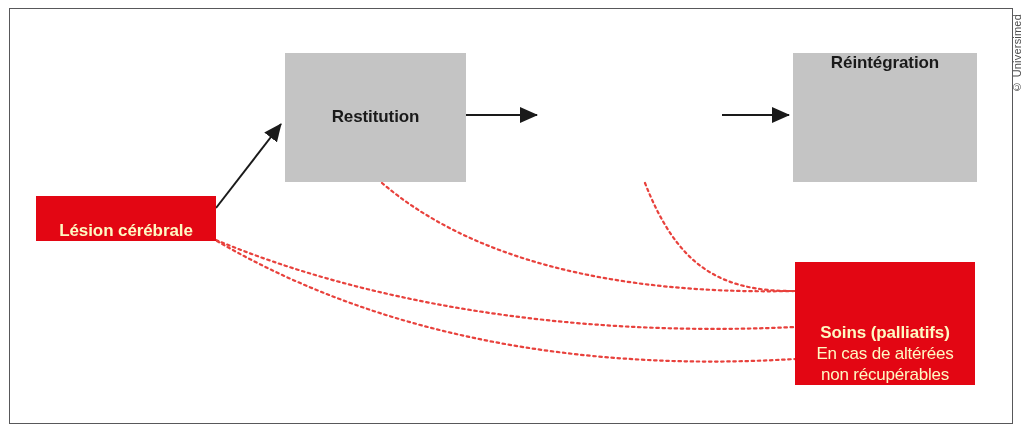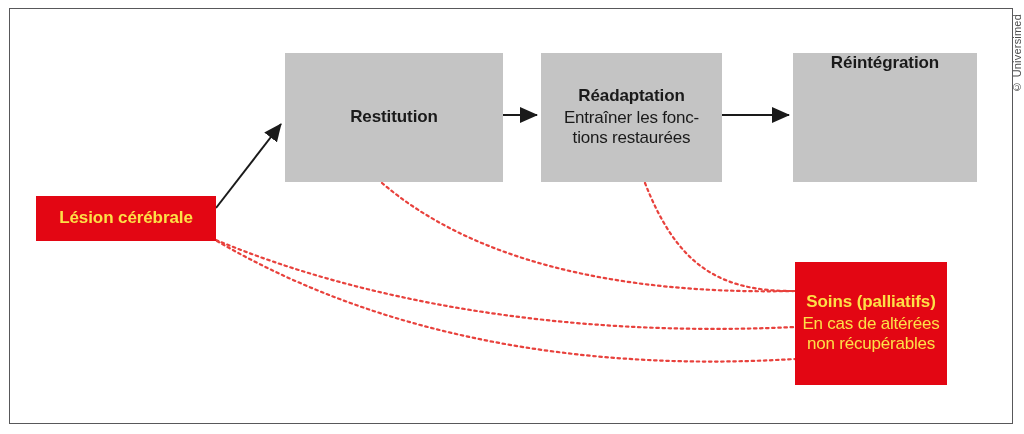--- a/index.html
+++ b/index.html
@@ -45,37 +45,38 @@
     justify-content: center;
     text-align: center;
     line-height: 1.2;
   }
   .node-gray {
     background: #c4c4c4;
     color: #1a1a1a;
   }
   .node-red {
     background: #e30613;
-    color: #fde047;
+    color: #fef9c3;
+    justify-content: flex-end;
   }
   .node-title {
     font-weight: bold;
     font-size: 17px;
     letter-spacing: -0.1px;
     margin-bottom: 1px;
   }
   .node-body {
     font-size: 17px;
     letter-spacing: -0.2px;
     white-space: pre-line;
   }
   #box-restitution {
     left: 285px;
     top: 53px;
-    width: 218px;
+    width: 181px;
     height: 129px;
   }
   #box-readaptation {
     left: 541px;
     top: 53px;
     width: 181px;
     height: 129px;
   }
   #box-reintegration {
     left: 793px;
@@ -90,21 +91,21 @@
     width: 180px;
     height: 45px;
   }
   #box-lesion .node-title {
     font-size: 17px;
     margin-bottom: 0;
   }
   #box-soins {
     left: 795px;
     top: 262px;
-    width: 152px;
+    width: 180px;
     height: 123px;
   }
   #copyright {
     position: absolute;
     right: 1px;
     top: 14px;
     font-size: 11px;
     color: #4d4d4d;
     writing-mode: vertical-rl;
     transform: rotate(180deg);
@@ -157,25 +158,20 @@
   </svg>
 
   <div class="node node-red" id="box-lesion">
     <div class="node-title">Lésion cérébrale</div>
   </div>
 
   <div class="node node-gray" id="box-restitution">
     <div class="node-title">Restitution</div>
   </div>
 
-  <div class="node node-gray" id="box-readaptation">
-    <div class="node-title">Réadaptation</div>
-    <div class="node-body">Entraîner les fonc-
-tions restaurées</div>
-  </div>
 
   <div class="node node-gray" id="box-reintegration">
     <div class="node-title">Réintégration</div>
   </div>
 
   <div class="node node-red" id="box-soins">
     <div class="node-title">Soins (palliatifs)</div>
     <div class="node-body">En cas de altérées
 non récupérables</div>
   </div>

